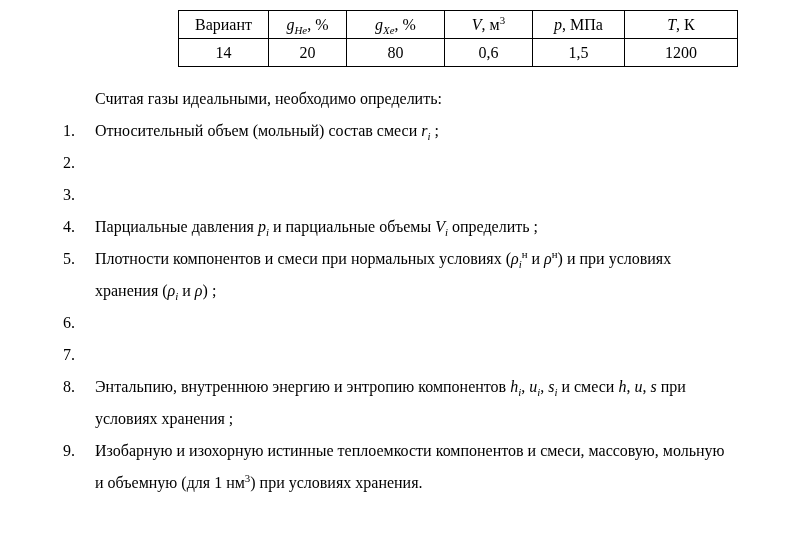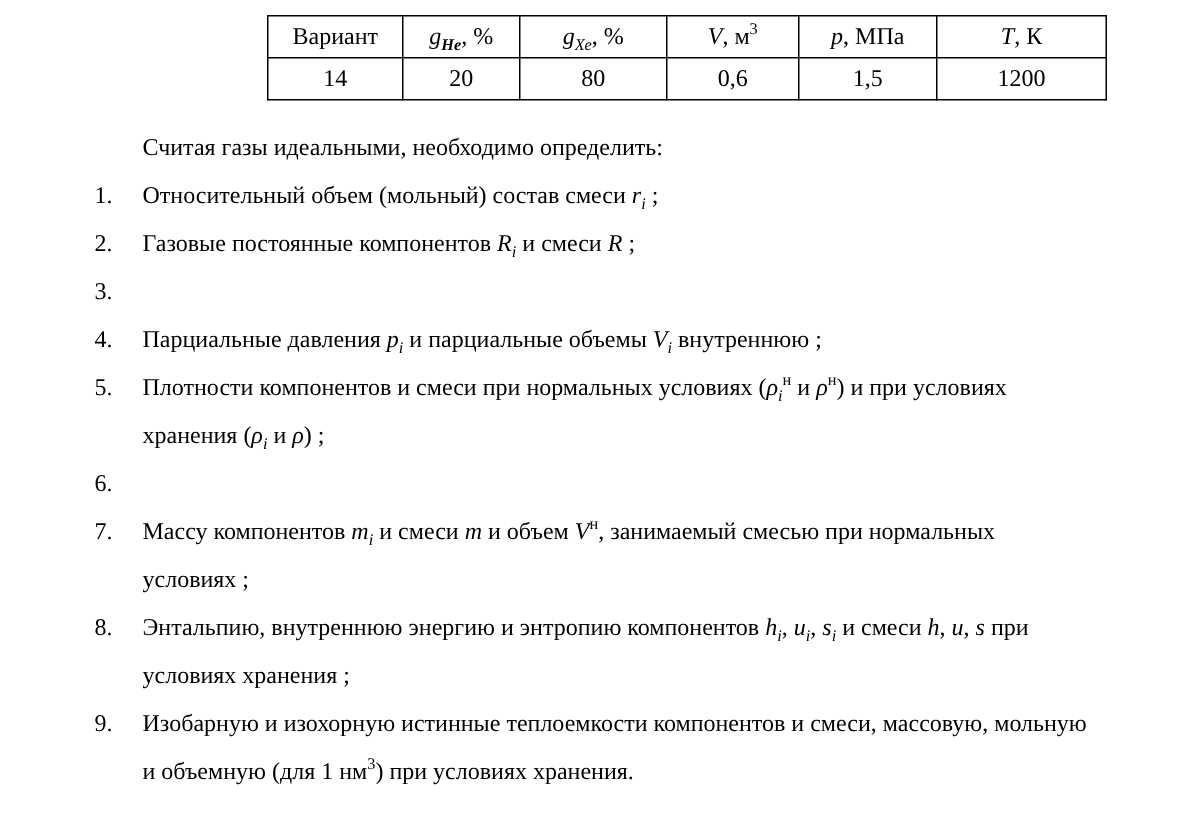--- a/index.html
+++ b/index.html
@@ -70,21 +70,21 @@
       <col style="width:90px">
         <col style="width:78px">
         <col style="width:98px">
       <col style="width:88px">
         <col style="width:92px">
         <col style="width:113px">
     </colgroup>
     <tbody>
       <tr>
         <th><span>Вариант</span></th>
-        <th><span style="font-style: italic;">g</span><sub style="font-style: italic; font-weight: bold;">He</sub><span>, %</span></th>
+        <th><span style="font-style: italic;">g</span><sub style="font-style: italic;">He</sub><span>, %</span></th>
         <th><span style="font-style: italic;">g</span><sub style="font-style: italic;">Xe</sub><span>, %</span></th>
         <th><span style="font-style: italic;">V</span><span>, м</span><sup>3</sup></th>
         <th><span style="font-style: italic;">p</span><span>, МПа</span></th>
         <th><span style="font-style: italic;">T</span><span>, К</span></th>
       </tr>
       <tr>
         <td>14</td>
         <td>20</td>
         <td>80</td>
         <td>0,6</td>
@@ -97,39 +97,37 @@
   <div class="content">
     <p class="intro">Считая газы идеальными, необходимо определить:</p>
 
     <div class="list">
       <div class="list-item">
         <span class="num">1.</span>
         <span class="item-text"><span>Относительный объем (мольный) состав смеси </span><span style="font-style: italic;">r</span><sub style="font-style: italic;">i</sub><span> ;</span></span>
       </div>
       <div class="list-item">
         <span class="num">2.</span>
-        <span class="item-text"><span>Газовые постоянные компонентов </span><span style="font-style: italic;">R</span><sub style="font-style: italic;">i</sub><span> и смеси </span><span style="font-style: italic;">R</span><span> ;</span></span>
       </div>
       <div class="list-item">
         <span class="num">3.</span>
       </div>
       <div class="list-item">
         <span class="num">4.</span>
-        <span class="item-text"><span>Парциальные давления </span><span style="font-style: italic;">p</span><sub style="font-style: italic;">i</sub><span> и парциальные объемы </span><span style="font-style: italic;">V</span><sub style="font-style: italic;">i</sub><span> внутреннюю ;</span></span>
+        <span class="item-text"><span>Парциальные давления </span><span style="font-style: italic;">p</span><sub style="font-style: italic;">i</sub><span> и парциальные объемы </span><span style="font-style: italic;">V</span><sub style="font-style: italic;">i</sub><span> определить ;</span></span>
       </div>
       <div class="list-item">
         <span class="num">5.</span>
         <span class="item-text"><span>Плотности компонентов и смеси при нормальных условиях (</span><span style="font-style: italic;">ρ</span><sub style="font-style: italic;">i</sub><sup>н</sup><span> и </span><span style="font-style: italic;">ρ</span><sup>н</sup><span>) и при условиях хранения (</span><span style="font-style: italic;">ρ</span><sub style="font-style: italic;">i</sub><span> и </span><span style="font-style: italic;">ρ</span><span>) ;</span></span>
       </div>
       <div class="list-item">
         <span class="num">6.</span>
       </div>
       <div class="list-item">
         <span class="num">7.</span>
-        <span class="item-text"><span>Массу компонентов </span><span style="font-style: italic;">m</span><sub style="font-style: italic;">i</sub><span> и смеси </span><span style="font-style: italic;">m</span><span> и объем </span><span style="font-style: italic;">V</span><sup>н</sup><span>, занимаемый смесью при нормальных условиях ;</span></span>
       </div>
       <div class="list-item">
         <span class="num">8.</span>
         <span class="item-text"><span>Энтальпию, внутреннюю энергию и энтропию компонентов </span><span style="font-style: italic;">h</span><sub style="font-style: italic;">i</sub><span>, </span><span style="font-style: italic;">u</span><sub style="font-style: italic;">i</sub><span>, </span><span style="font-style: italic;">s</span><sub style="font-style: italic;">i</sub><span> и смеси </span><span style="font-style: italic;">h</span><span>, </span><span style="font-style: italic;">u</span><span>, </span><span style="font-style: italic;">s</span><span> при условиях хранения ;</span></span>
       </div>
       <div class="list-item">
         <span class="num">9.</span>
         <span class="item-text"><span>Изобарную и изохорную истинные теплоемкости компонентов и смеси, массовую, мольную и объемную (для 1 нм</span><sup>3</sup><span>) при условиях хранения.</span></span>
       </div>
     </div>

